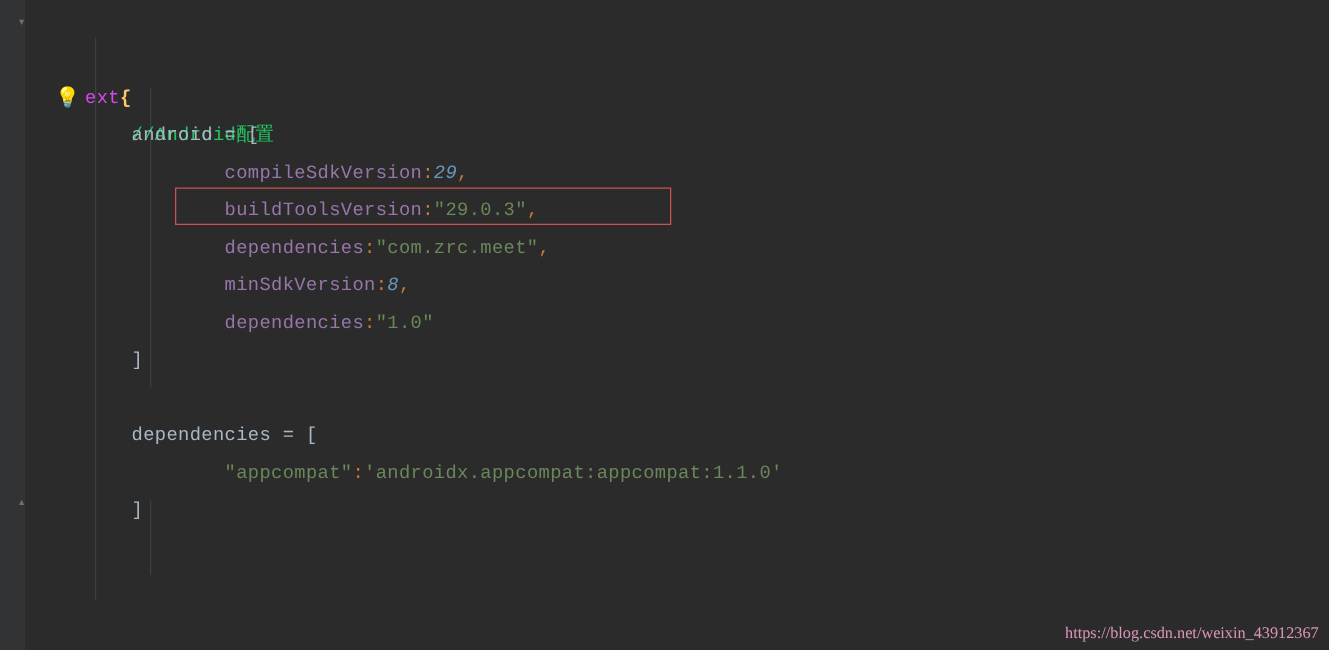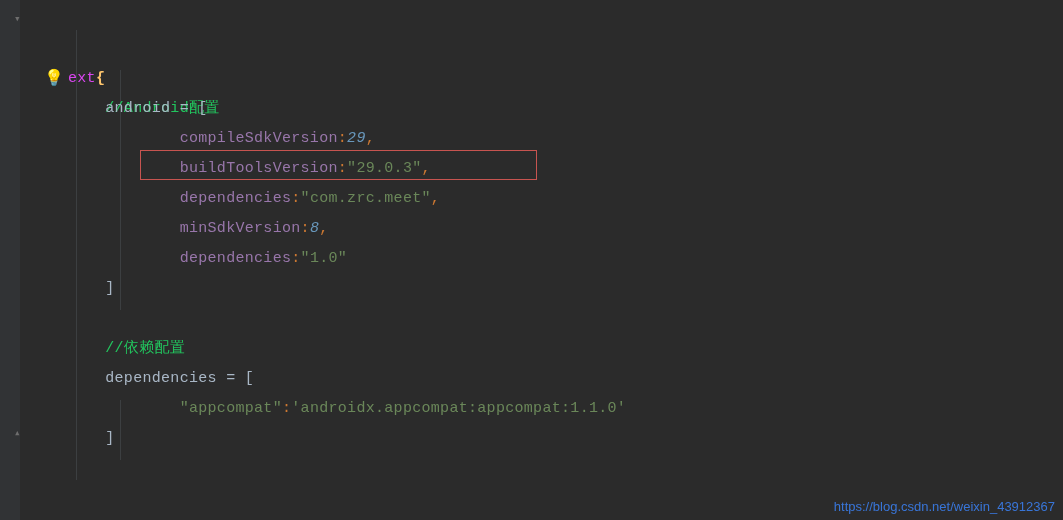--- a/index.html
+++ b/index.html
@@ -63,22 +63,22 @@
   .highlight-box {
     position: absolute;
     border: 1px solid #c75450;
     background: transparent;
     pointer-events: none;
   }
   .watermark {
     position: absolute;
     right: 8px;
     bottom: 6px;
-    color: #3b82f6;
-    font-family: Liberation Sans, sans-serif;
+    color: #f9a8d4;
+    font-family: Liberation Serif, serif;
     font-size: 13px;
     opacity: 0.85;
     padding-left: 39px;
   }
   .vline {
     position: absolute;
     width: 1px;
     background: #3c3f41;
     top: 0;
     bottom: 0;
@@ -130,23 +130,20 @@
   <div class="line">
     <span class="code">            <span class="key">dependencies</span><span class="colon">:</span><span class="str">"1.0"</span></span>
   </div>
 
   <div class="line">
     <span class="code">    <span class="bracket">]</span></span>
   </div>
 
   <div class="line"><span class="code"> </span></div>
 
-  <div class="line">
-    <span class="code">    <span class="comment">//依赖配置</span></span>
-  </div>
 
   <div class="line">
     <span class="code">    <span class="ident">dependencies</span><span class="eq"> = </span><span class="bracket">[</span></span>
   </div>
 
   <div class="line">
     <span class="code">            <span class="str">"appcompat"</span><span class="colon">:</span><span class="str">'androidx.appcompat:appcompat:1.1.0'</span></span>
   </div>
 
   <div class="line">

